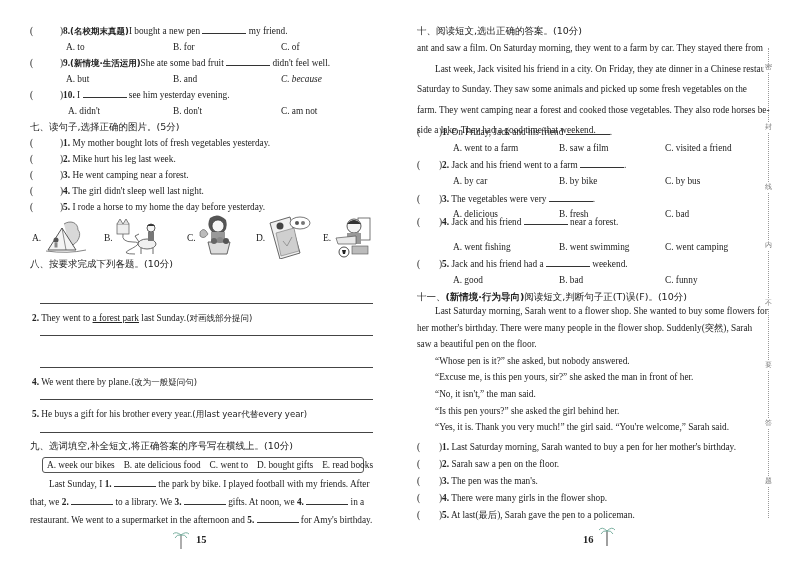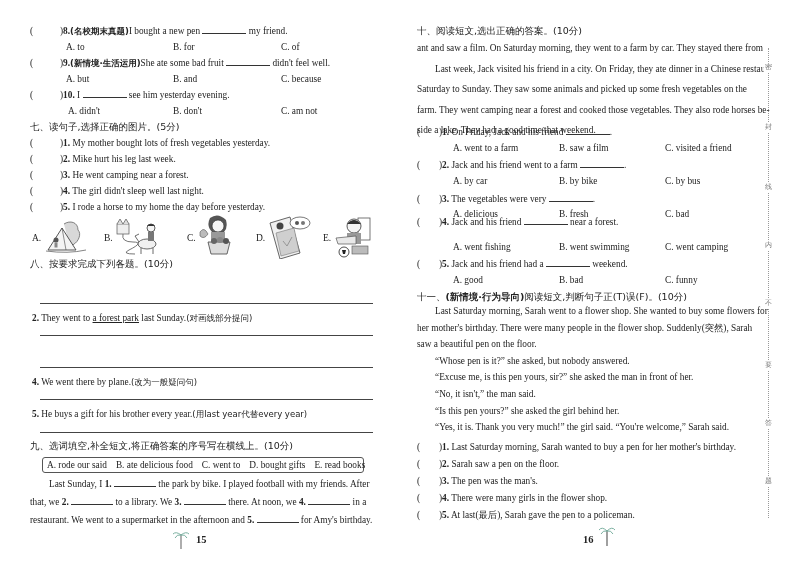--- a/index.html
+++ b/index.html
@@ -42,21 +42,21 @@
   <div class="opt" style="left:173px; top:42px;">B. for</div>
   <div class="opt" style="left:281px; top:42px;">C. of</div>
 
   <div class="line" style="left:30px; top:57px;">
     <span class="paren">(</span><span>)</span><span class="qn">9.</span><span class="tag">(新情境·生活运用)</span><span>She ate some bad fruit</span>
     <span class="blank" style="width:44px;"></span>
     <span>didn't feel well.</span>
   </div>
   <div class="opt" style="left:66px; top:74px;">A. but</div>
   <div class="opt" style="left:173px; top:74px;">B. and</div>
-  <div class="opt" style="left:281px; top:74px;">C. because</div>
+  <div class="opt" style="left:281px; top:74px;font-style:italic;">C. because</div>
 
   <div class="line" style="left:30px; top:89px;">
     <span class="paren">(</span><span>)</span><span class="qn">10.</span>
     <span>I</span>
     <span class="blank" style="width:44px;"></span>
     <span>see him yesterday evening.</span>
   </div>
   <div class="opt" style="left:68px; top:106px;">A. didn't</div>
   <div class="opt" style="left:173px; top:106px;">B. don't</div>
   <div class="opt" style="left:281px; top:106px;">C. am not</div>
@@ -144,28 +144,28 @@
   <div class="ans-line" style="left:40px; top:399px; width:333px;"></div>
 
   <div class="line" style="left:32px; top:408px;">
     <span class="qn">5.</span> <span>He buys a gift for his brother every year.</span><span class="cn">(用last year代替every year)</span>
   </div>
   <div class="ans-line" style="left:40px; top:432px; width:333px;"></div>
 
   <div class="line heading" style="left:30px; top:440px;">九、选词填空,补全短文,将正确答案的序号写在横线上。(10分)</div>
 
   <div class="box" style="left:42px; top:457px; width:322px;">
-    <span>A. rode our said</span><span>B. ate delicious food</span><span>C. went to</span><span>D. bought gifts</span><span>E. read books</span>
+    <span>A. week our bikes</span><span>B. ate delicious food</span><span>C. went to</span><span>D. bought gifts</span><span>E. read books</span>
   </div>
 
   <div class="line" style="left:49px; top:478px;">
     <span>Last Sunday, I </span><span class="qn">1.</span> <span class="blank" style="width:42px;"></span><span> the park by bike. I played football with my friends. After</span>
   </div>
   <div class="line" style="left:30px; top:496px;">
-    <span>that, we </span><span class="qn">2.</span> <span class="blank" style="width:42px;"></span><span> to a library. We </span><span class="qn">3.</span> <span class="blank" style="width:42px;"></span><span> there. At noon, we </span><span class="qn">4.</span> <span class="blank" style="width:42px;"></span><span> in a</span>
+    <span>that, we </span><span class="qn">2.</span> <span class="blank" style="width:42px;"></span><span> to a library. We </span><span class="qn">3.</span> <span class="blank" style="width:42px;"></span><span> gifts. At noon, we </span><span class="qn">4.</span> <span class="blank" style="width:42px;"></span><span> in a</span>
   </div>
   <div class="line" style="left:30px; top:514px;">
     <span>restaurant. We went to a supermarket in the afternoon and </span><span class="qn">5.</span> <span class="blank" style="width:42px;"></span><span> for Amy's birthday.</span>
   </div>
 
   <svg class="pic" style="left:172px; top:530px;" width="18" height="20">
     <path d="M9 4 L9 19" stroke="#777" stroke-width="1.2"></path>
     <path d="M9 5 Q4 1 1 4 M9 5 Q14 1 17 4 M9 5 Q5 4 3 8 M9 5 Q13 4 15 8" stroke="#7ab0a0" stroke-width="1" fill="none"></path>
   </svg>
   <div class="pagenum" style="left:196px; top:534px;">15</div>

